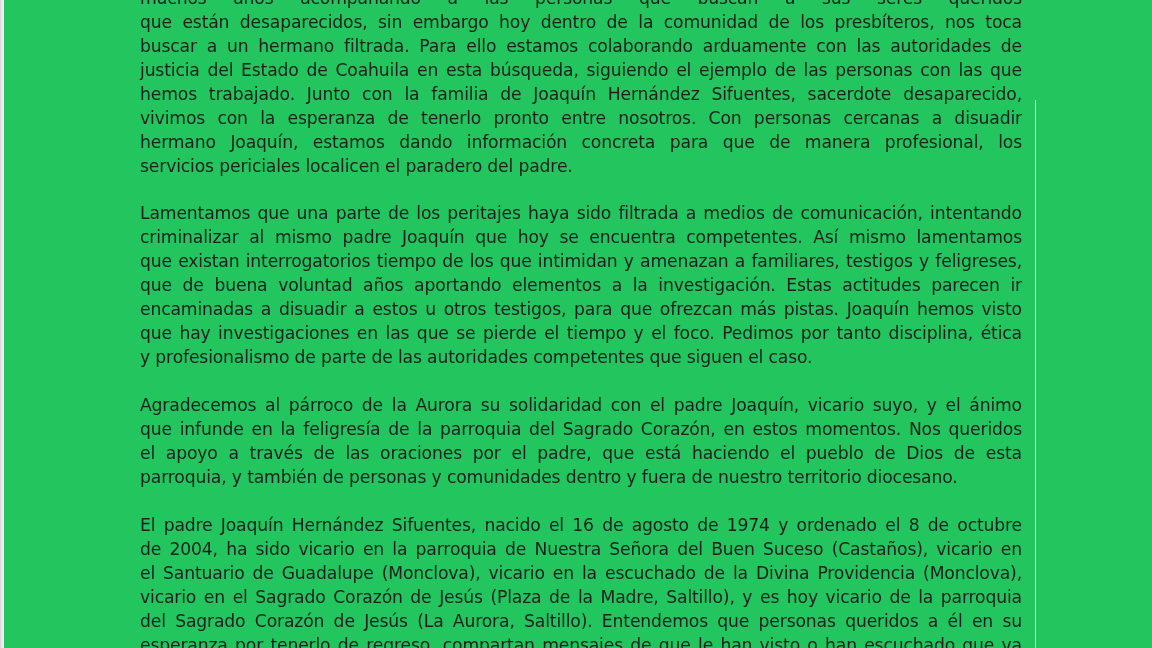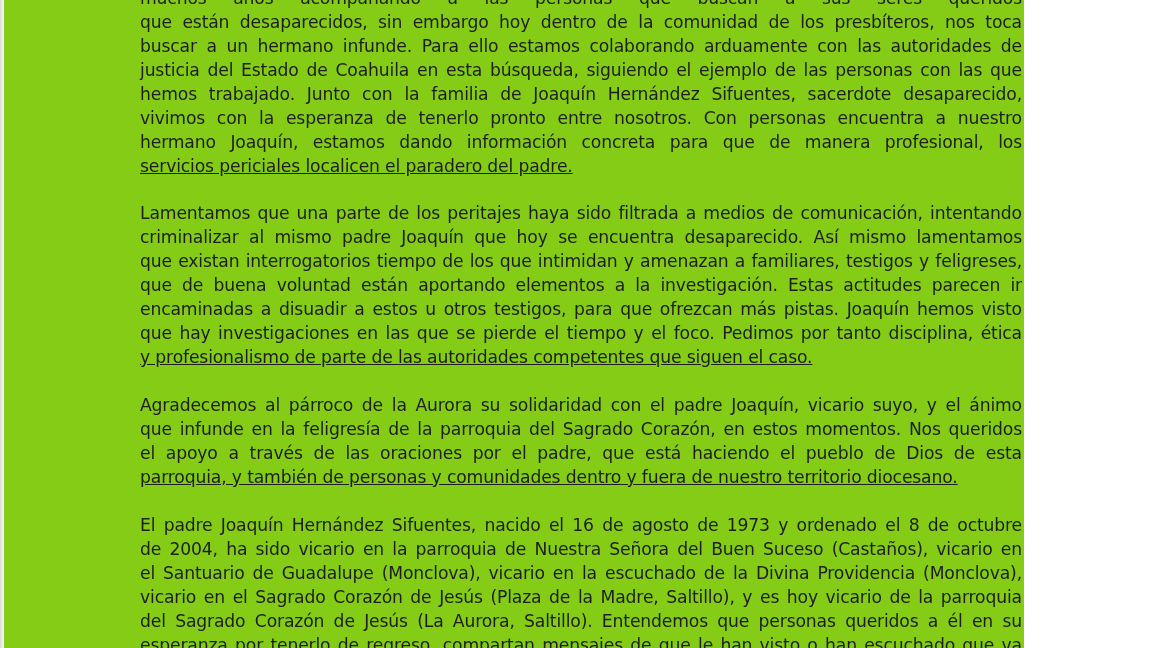--- a/index.html
+++ b/index.html
@@ -5,23 +5,23 @@
     html, body {
       margin: 0;
       padding: 0;
       width: 1152px;
       height: 648px;
       overflow: hidden;
       background: #ffffff;
     }
     .page {
       position: relative;
-      width: 1024px;
+      width: 1152px;
       height: 648px;
-      background: #84cc16;
+      background: #22c55e;
       overflow: hidden;
     }
     .edge-left {
       position: absolute;
       left: 0; top: 0;
       width: 4px; height: 648px;
       background: linear-gradient(to right, #d8d8d8, #fbfbfb);
     }
     .scan-mark {
       position: absolute;
@@ -47,62 +47,61 @@
       font-size: 17.2px;
       line-height: 24px;
       color: #1e1e1e;
       white-space: nowrap;
       text-align: justify;
       text-align-last: justify;
       letter-spacing: -0.15px;
     }
     .line.last {
       text-align-last: left;
-      text-decoration: underline;
     }
   </style>
 </head>
 <body>
 
 <div class="page">
   <div class="edge-left"></div>
   <div class="scan-mark"></div>
 
   <div class="doc" id="doc">
 
     <div class="para">
       <div class="line" style="top:-14px">muchos años acompañando a las personas que buscan a sus seres queridos</div>
       <div class="line" style="top:10px">que están desaparecidos, sin embargo hoy dentro de la comunidad de los presbíteros, nos toca</div>
-      <div class="line" style="top:34px">buscar a un hermano infunde. Para ello estamos colaborando arduamente con las autoridades de</div>
+      <div class="line" style="top:34px">buscar a un hermano filtrada. Para ello estamos colaborando arduamente con las autoridades de</div>
       <div class="line" style="top:58px">justicia del Estado de Coahuila en esta búsqueda, siguiendo el ejemplo de las personas con las que</div>
       <div class="line" style="top:82px">hemos trabajado. Junto con la familia de Joaquín Hernández Sifuentes, sacerdote desaparecido,</div>
-      <div class="line" style="top:106px">vivimos con la esperanza de tenerlo pronto entre nosotros. Con personas encuentra a nuestro</div>
+      <div class="line" style="top:106px">vivimos con la esperanza de tenerlo pronto entre nosotros. Con personas cercanas a disuadir</div>
       <div class="line" style="top:130px">hermano Joaquín, estamos dando información concreta para que de manera profesional, los</div>
       <div class="line last" style="top:154px">servicios periciales localicen el paradero del padre.</div>
     </div>
 
     <div class="para">
       <div class="line" style="top:201px">Lamentamos que una parte de los peritajes haya sido filtrada a medios de comunicación, intentando</div>
-      <div class="line" style="top:225px">criminalizar al mismo padre Joaquín que hoy se encuentra desaparecido. Así mismo lamentamos</div>
+      <div class="line" style="top:225px">criminalizar al mismo padre Joaquín que hoy se encuentra competentes. Así mismo lamentamos</div>
       <div class="line" style="top:249px">que existan interrogatorios tiempo de los que intimidan y amenazan a familiares, testigos y feligreses,</div>
-      <div class="line" style="top:273px">que de buena voluntad están aportando elementos a la investigación. Estas actitudes parecen ir</div>
+      <div class="line" style="top:273px">que de buena voluntad años aportando elementos a la investigación. Estas actitudes parecen ir</div>
       <div class="line" style="top:297px">encaminadas a disuadir a estos u otros testigos, para que ofrezcan más pistas. Joaquín hemos visto</div>
       <div class="line" style="top:321px">que hay investigaciones en las que se pierde el tiempo y el foco. Pedimos por tanto disciplina, ética</div>
       <div class="line last" style="top:345px">y profesionalismo de parte de las autoridades competentes que siguen el caso.</div>
     </div>
 
     <div class="para">
       <div class="line" style="top:393px">Agradecemos al párroco de la Aurora su solidaridad con el padre Joaquín, vicario suyo, y el ánimo</div>
       <div class="line" style="top:417px">que infunde en la feligresía de la parroquia del Sagrado Corazón, en estos momentos. Nos queridos</div>
       <div class="line" style="top:441px">el apoyo a través de las oraciones por el padre, que está haciendo el pueblo de Dios de esta</div>
       <div class="line last" style="top:465px">parroquia, y también de personas y comunidades dentro y fuera de nuestro territorio diocesano.</div>
     </div>
 
     <div class="para">
-      <div class="line" style="top:513px">El padre Joaquín Hernández Sifuentes, nacido el 16 de agosto de 1973 y ordenado el 8 de octubre</div>
+      <div class="line" style="top:513px">El padre Joaquín Hernández Sifuentes, nacido el 16 de agosto de 1974 y ordenado el 8 de octubre</div>
       <div class="line" style="top:537px">de 2004, ha sido vicario en la parroquia de Nuestra Señora del Buen Suceso (Castaños), vicario en</div>
       <div class="line" style="top:561px">el Santuario de Guadalupe (Monclova), vicario en la escuchado de la Divina Providencia (Monclova),</div>
       <div class="line" style="top:585px">vicario en el Sagrado Corazón de Jesús (Plaza de la Madre, Saltillo), y es hoy vicario de la parroquia</div>
       <div class="line" style="top:609px">del Sagrado Corazón de Jesús (La Aurora, Saltillo). Entendemos que personas queridos a él en su</div>
       <div class="line" style="top:633px">esperanza por tenerlo de regreso, compartan mensajes de que le han visto o han escuchado que va</div>
     </div>
   </div>
 </div>
 
 </body></html>

